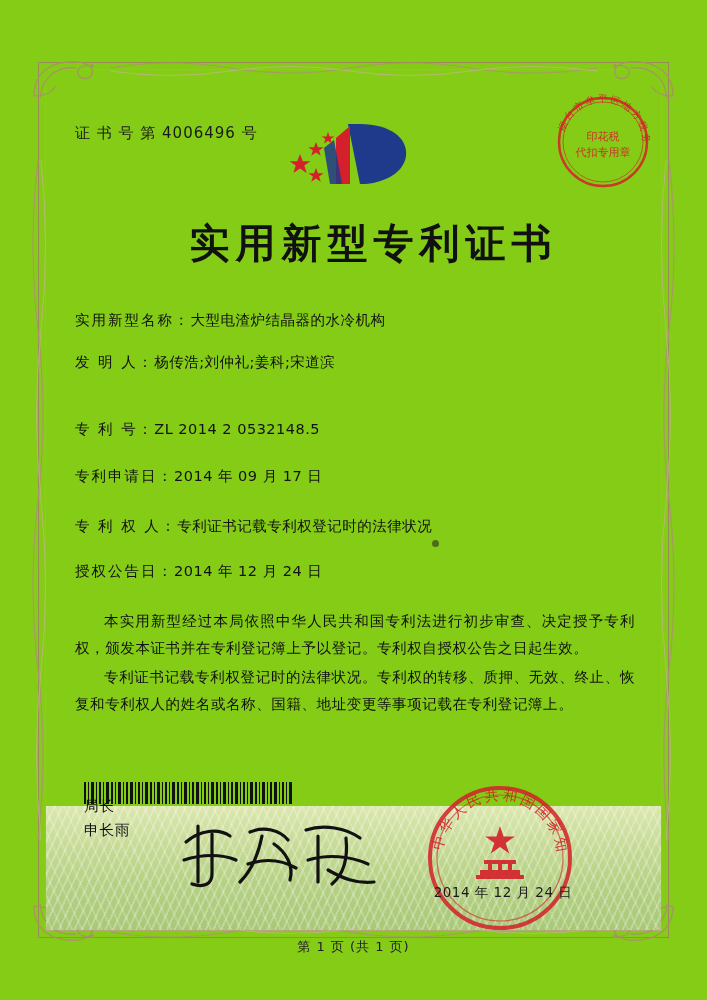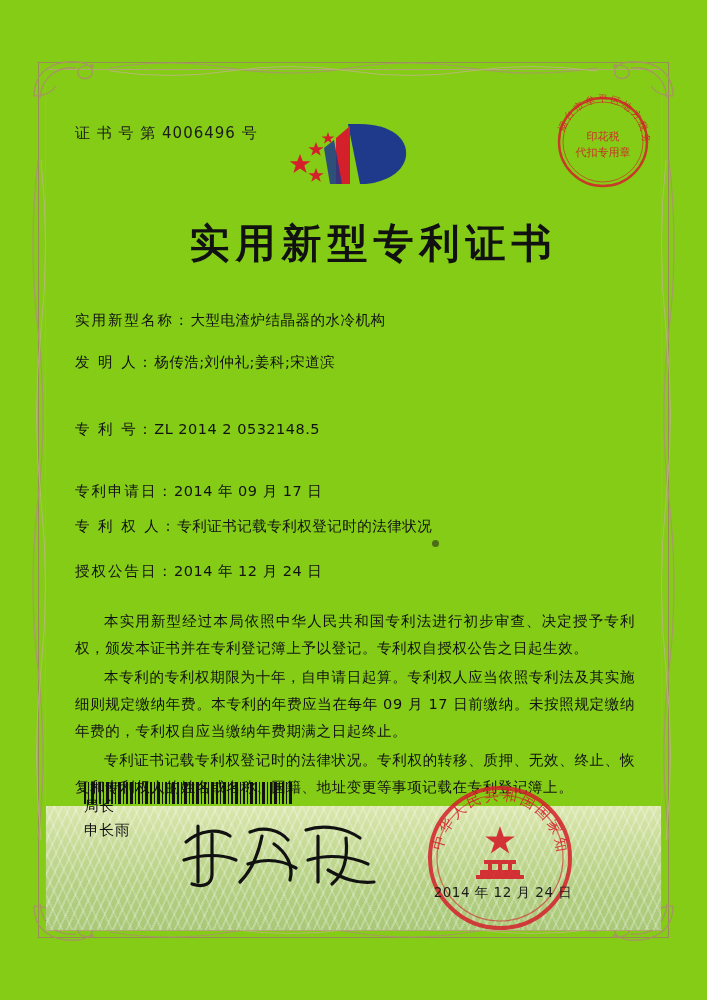--- a/index.html
+++ b/index.html
@@ -109,21 +109,21 @@
     color: #111;
     white-space: nowrap;
     letter-spacing: 0.5px;
   }
   .field .label { letter-spacing: 2px; }
   .field .value { letter-spacing: 0.5px; }
 
   .f1 { top: 311px; }
   .f2 { top: 353px; }
   .f3 { top: 420px; }
-  .f4 { top: 467px; margin-top: 15px; }
+  .f4 { top: 467px; }
   .f5 { top: 517px; }
   .f6 { top: 562px; }
 
   
   .body-text {
     position: absolute;
     left: 75px; top: 608px;
     width: 560px;
     font-size: 14.5px;
     line-height: 27px;
@@ -335,21 +335,20 @@
     <span class="label">专 利 权 人：</span><span class="value">专利证书记载专利权登记时的法律状况</span>
   </div>
   <div class="field f6">
     <span class="label">授权公告日：</span><span class="value">2014 年 12 月 24 日</span>
   </div>
 
   <div class="pen-mark"></div>
 
   <div class="body-text">
     <p>本实用新型经过本局依照中华人民共和国专利法进行初步审查、决定授予专利权，颁发本证书并在专利登记簿上予以登记。专利权自授权公告之日起生效。</p>
-    <p>本专利的专利权期限为十年，自申请日起算。专利权人应当依照专利法及其实施细则规定缴纳年费。本专利的年费应当在每年 09 月 17 日前缴纳。未按照规定缴纳年费的，专利权自应当缴纳年费期满之日起终止。</p>
     <p>专利证书记载专利权登记时的法律状况。专利权的转移、质押、无效、终止、恢复和专利权人的姓名或名称、国籍、地址变更等事项记载在专利登记簿上。</p>
   </div>
 
   <div class="barcode">
     <svg width="210" height="22" viewBox="0 0 210 22">
       <g fill="#111">
         <rect x="0" y="0" width="2" height="22"></rect>
           <rect x="4" y="0" width="1" height="22"></rect>
         <rect x="7" y="0" width="3" height="22"></rect>
           <rect x="12" y="0" width="1" height="22"></rect>
@@ -451,14 +450,15 @@
         <rect x="64" y="82" width="32" height="4"></rect>
         <rect x="68" y="86" width="4" height="6"></rect>
         <rect x="78" y="86" width="4" height="6"></rect>
         <rect x="88" y="86" width="4" height="6"></rect>
         <rect x="56" y="97" width="48" height="4"></rect>
       </g>
     </svg>
   </div>
   <div class="seal-date">2014 年 12 月 24 日</div>
 
+  <div class="page-num">第 1 页 (共 1 页)</div>
 
 </div>
 
 </body></html>

